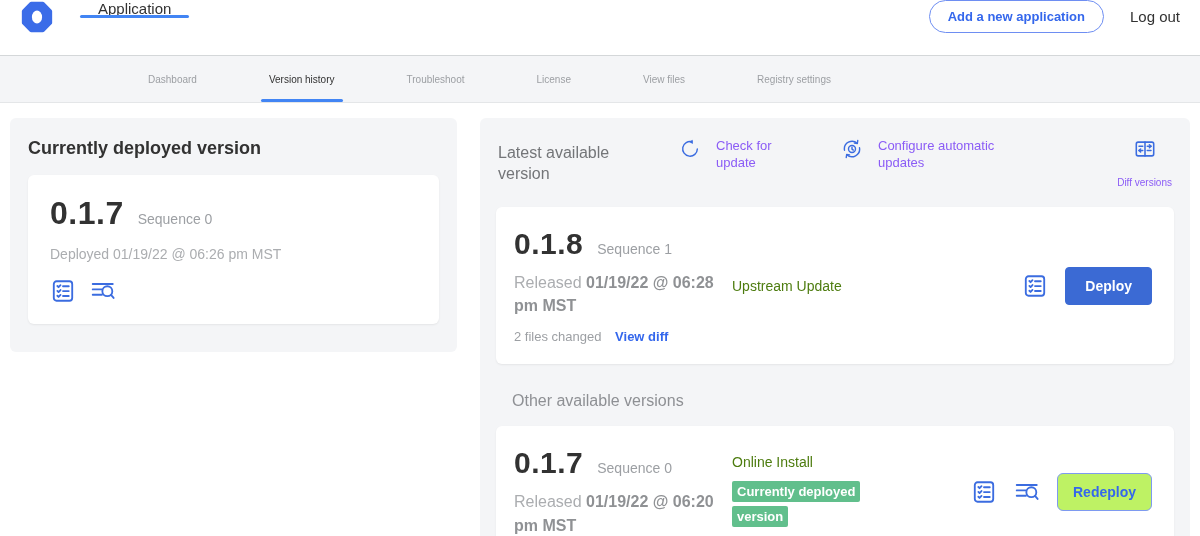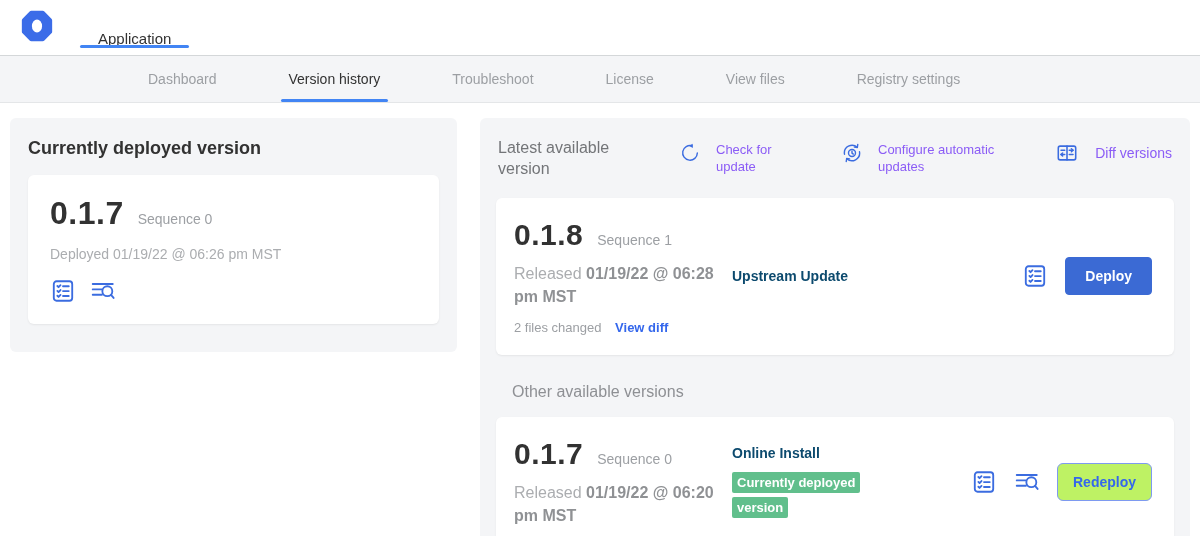--- a/index.html
+++ b/index.html
@@ -1,38 +1,38 @@
 <!DOCTYPE html>
 <html><head>
 <meta charset="utf-8">
 <style>
   * { margin: 0; padding: 0; box-sizing: border-box; }
   html, body { width: 1200px; height: 536px; overflow: hidden; background: #fff;
     font-family: "Liberation Sans", sans-serif; -webkit-font-smoothing: antialiased; }
 
   
-  .topnav { height: 56px; display: flex; align-items: flex-end; padding: 8px 20px;
+  .topnav { height: 56px; display: flex; align-items: flex-start; padding: 0 20px;
     border-bottom: 1px solid #d4d7d9; background: #fff; }
   .logo-wrap { display: flex; align-items: center; margin-right: 26px; }
   .topnav-tabs { display: flex; align-items: stretch; }
   .top-tab { display: flex; align-items: center; padding: 0 18px; font-size: 15px;
     font-weight: 500; color: #323232; cursor: pointer; position: relative; }
   .top-tab.active::after { content: ""; position: absolute; left: 0; right: 0; bottom: -1px;
     height: 3px; background: #4285f4; border-radius: 2px; }
   .topnav-right { margin-left: auto; display: flex; align-items: center; gap: 26px; }
   .pill-btn { border: 1px solid #6e8ef2; background: #fff; color: #3467ec; font-weight: 700;
     font-size: 13px; padding: 8px 18px; border-radius: 18px; cursor: pointer;
     font-family: "Liberation Sans", sans-serif; }
   .logout { font-size: 15px; color: #323232; cursor: pointer; }
 
   
   .subnav { height: 47px; background: #f4f5f7; border-bottom: 1px solid #e4e6e8;
     display: flex; align-items: stretch; padding-left: 140px; }
   .sub-tab { display: flex; align-items: center; padding: 0 8px; margin-right: 56px;
-    font-size: 14px; color: #9c9fa3; cursor: pointer; position: relative; white-space: nowrap; }
+    font-size: 10px; color: #9c9fa3; cursor: pointer; position: relative; white-space: nowrap; }
   .sub-tab.active { color: #323232; font-weight: 500; }
   .sub-tab.active::after { content: ""; position: absolute; left: 0; right: 0; bottom: 0;
     height: 3px; background: #4285f4; border-radius: 2px; }
 
   
   .main { display: flex; align-items: flex-start; gap: 23px; padding: 15px 10px; }
   .panel { background: #f4f5f7; border-radius: 6px; }
   .left-panel { width: 447px; padding: 20px 18px 28px; }
   .right-panel { flex: 1; padding: 18px 16px 14px; min-height: 410px; }
 
@@ -52,33 +52,33 @@
 
   
   .latest-header { display: flex; align-items: center; margin-bottom: 18px; padding: 2px 2px 0; }
   .latest-title { width: 152px; font-size: 16px; color: #737578; line-height: 1.3; }
   .latest-actions { flex: 1; display: flex; align-items: flex-start; }
   .action-link { display: flex; gap: 16px; color: #8b5cf6; font-size: 13px; font-weight: 500;
     line-height: 1.3; cursor: pointer; }
   .action-link svg { width: 20px; height: 20px; flex: none; margin-top: 1px; }
   .action-check { margin-left: 30px; width: 100px; }
   .action-configure { margin-left: 62px; width: 160px; }
-  .action-diff { margin-left: auto; align-items: center; font-size: 14px; }
+  .action-diff { margin-left: auto; align-items: center; font-size: 10px; flex-direction: column; }
   .action-diff svg { width: 24px; height: 22px; margin-top: 0; }
 
   
   .version-card { display: flex; padding: 20px 18px; }
   .vc-left { width: 212px; flex: none; }
   .vc-left .version-big { font-size: 30px; }
   .vc-left .timestamp { font-size: 16px; margin-top: 10px; }
   .files-row { margin-top: 12px; font-size: 13px; color: #9c9fa3; }
   .view-diff { color: #3467ec; font-weight: 700; margin-left: 10px; cursor: pointer; }
   .vc-mid { flex: 1; display: flex; flex-direction: column; justify-content: center;
     padding-left: 6px; gap: 9px; }
-  .source-label { font-size: 14px; font-weight: 700; color: #0c4a6e; }
+  .source-label { font-size: 14px; font-weight: 400; color: #4d7c0f; }
   .badge-wrap { width: 150px; line-height: 1.55; }
   .badge { display: inline; background: #61bf8c; color: #fff; font-size: 13px; font-weight: 600;
     padding: 3px 5px; border-radius: 2px; -webkit-box-decoration-break: clone;
     box-decoration-break: clone; }
   .vc-right { display: flex; align-items: center; gap: 17px; padding-right: 4px; }
   .deploy-btn { background: #3b6ad4; border: 1px solid #3b6ad4; color: #fff; font-weight: 700;
     font-size: 14px; padding: 10px 19px; border-radius: 4px; cursor: pointer;
     font-family: "Liberation Sans", sans-serif; }
   .redeploy-btn { background: #bef264; border: 1px solid #7e9af0; color: #3467ec; font-weight: 700;
     font-size: 14px; padding: 10px 15px; border-radius: 6px; cursor: pointer;
@@ -97,20 +97,24 @@
     <span>
       <svg width="34" height="34" viewBox="0 0 24 24">
         <polygon points="8,3 16,3 21,8 21,16 16,21 8,21 3,16 3,8" fill="#3b6ce8" stroke="#3b6ce8" stroke-width="3.4" stroke-linejoin="round"></polygon>
         <ellipse cx="12" cy="12" rx="3.6" ry="4.6" fill="#ffffff"></ellipse>
       </svg>
     </span>
   </div>
   <div class="topnav-tabs">
     <div class="top-tab active">Application</div>
   </div>
+  <div class="topnav-right">
+    <button class="pill-btn">Add a new application</button>
+    <span class="logout">Log out</span>
+  </div>
 </div>
 
 <div class="subnav">
   <div class="sub-tab">Dashboard</div>
   <div class="sub-tab active">Version history</div>
   <div class="sub-tab">Troubleshoot</div>
   <div class="sub-tab">License</div>
   <div class="sub-tab">View files</div>
   <div class="sub-tab">Registry settings</div>
 </div>

